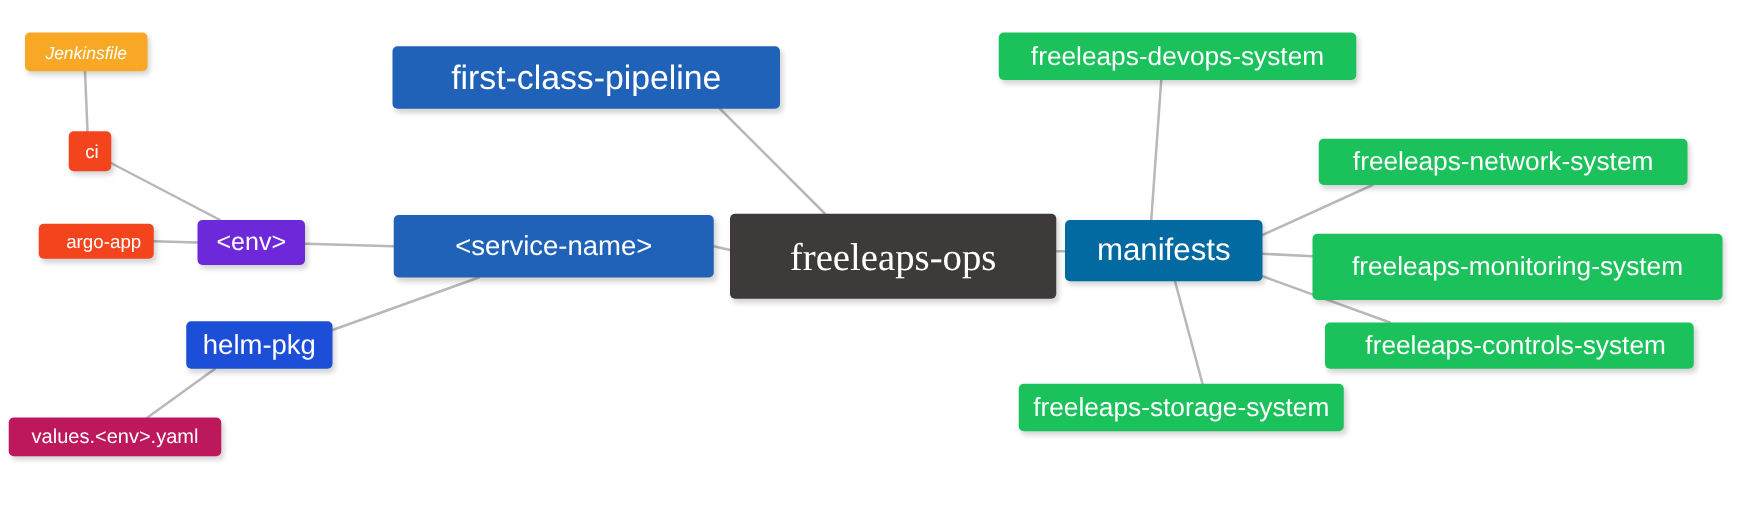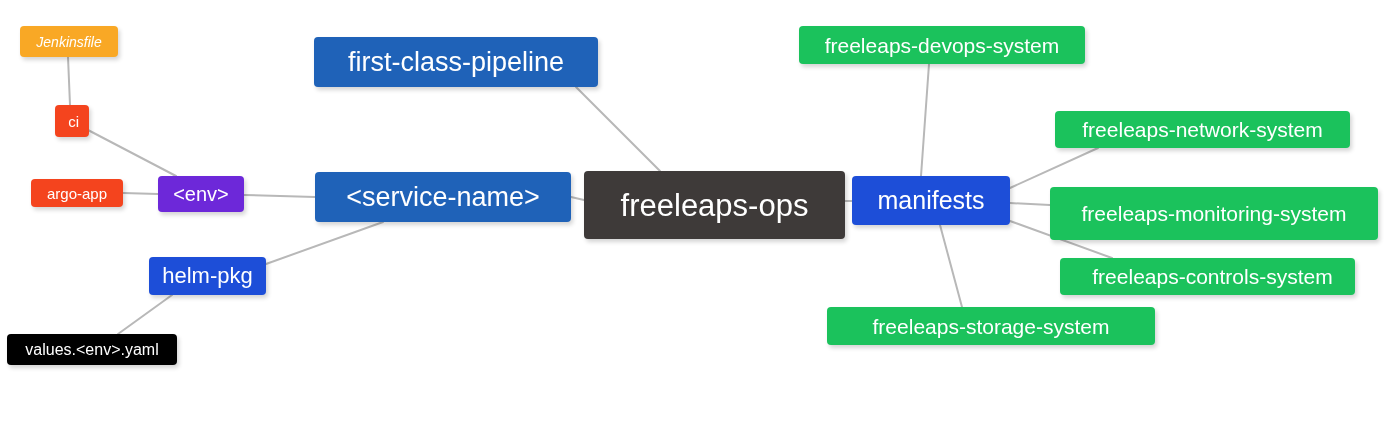--- a/index.html
+++ b/index.html
@@ -62,59 +62,59 @@
       <line x1="383" y1="222" x2="266" y2="264" stroke="#b8b8b8" stroke-width="2" stroke-linecap="round"></line>
       <line x1="172" y1="295" x2="118" y2="334" stroke="#b8b8b8" stroke-width="2" stroke-linecap="round"></line>
       <line x1="845" y1="201" x2="852" y2="201" stroke="#b8b8b8" stroke-width="2" stroke-linecap="round"></line>
       <line x1="921" y1="176" x2="929" y2="64" stroke="#b8b8b8" stroke-width="2" stroke-linecap="round"></line>
       <line x1="1010" y1="188" x2="1098" y2="148" stroke="#b8b8b8" stroke-width="2" stroke-linecap="round"></line>
       <line x1="1010" y1="203" x2="1050" y2="205" stroke="#b8b8b8" stroke-width="2" stroke-linecap="round"></line>
       <line x1="1010" y1="221" x2="1112" y2="258" stroke="#b8b8b8" stroke-width="2" stroke-linecap="round"></line>
       <line x1="940" y1="225" x2="962" y2="307" stroke="#b8b8b8" stroke-width="2" stroke-linecap="round"></line>
     </svg>
   <div id="node-layer">
-      <div class="node" style="left: 584px; top: 171px; width: 261px; height: 68px; background: rgb(62, 58, 57); border-radius: 4px; font-size: 31px;">
+      <div class="node" style="left: 584px; top: 171px; width: 261px; height: 68px; background: rgb(62, 58, 57); border-radius: 4px; font-size: 31px; font-family: Liberation Serif, serif;">
         <span class="node-label">freeleaps-ops</span>
       </div>
-      <div class="node" style="left: 314px; top: 37px; width: 284px; height: 50px; background: rgb(31, 98, 184); border-radius: 4px; font-size: 27px;">
+      <div class="node" style="left: 314px; top: 37px; width: 310px; height: 50px; background: rgb(31, 98, 184); border-radius: 4px; font-size: 27px;">
         <span class="node-label">first-class-pipeline</span>
       </div>
-      <div class="node" style="left: 315px; top: 172px; width: 256px; height: 50px; background: rgb(31, 98, 184); border-radius: 4px; font-size: 27px;">
+      <div class="node" style="left: 315px; top: 172px; width: 256px; height: 50px; background: rgb(31, 98, 184); border-radius: 4px; font-size: 22px;">
         <span class="node-label">&lt;service-name&gt;</span>
       </div>
       <div class="node" style="left: 158px; top: 176px; width: 86px; height: 36px; background: #6d28d9; border-radius: 4px; font-size: 20px;">
         <span class="node-label">&lt;env&gt;</span>
       </div>
       <div class="node" style="left: 55px; top: 105px; width: 34px; height: 32px; background: rgb(244, 68, 30); border-radius: 4px; font-size: 15px; justify-content: flex-end;">
         <span class="node-label">ci</span>
       </div>
       <div class="node" style="left: 20px; top: 26px; width: 98px; height: 31px; background: rgb(249, 168, 37); border-radius: 4px; font-size: 14px; font-style: italic;">
         <span class="node-label">Jenkinsfile</span>
       </div>
-      <div class="node" style="left: 31px; top: 179px; width: 92px; height: 28px; background: rgb(244, 68, 30); border-radius: 4px; font-size: 15px;">
+      <div class="node" style="left: 31px; top: 179px; width: 92px; height: 28px; background: rgb(244, 68, 30); border-radius: 4px; font-size: 15px; justify-content: flex-end;">
         <span class="node-label">argo-app</span>
       </div>
       <div class="node" style="left: 149px; top: 257px; width: 117px; height: 38px; background: #1d4ed8; border-radius: 4px; font-size: 22px;">
         <span class="node-label">helm-pkg</span>
       </div>
-      <div class="node" style="left: 7px; top: 334px; width: 170px; height: 31px; background: #000000; border-radius: 4px; font-size: 16px;">
+      <div class="node" style="left: 7px; top: 334px; width: 170px; height: 31px; background: #be185d; border-radius: 4px; font-size: 16px;">
         <span class="node-label">values.&lt;env&gt;.yaml</span>
       </div>
-      <div class="node" style="left: 852px; top: 176px; width: 158px; height: 49px; background: #1d4ed8; border-radius: 4px; font-size: 25px; justify-content: center;">
+      <div class="node" style="left: 852px; top: 176px; width: 158px; height: 49px; background: #0369a1; border-radius: 4px; font-size: 25px; justify-content: center;">
         <span class="node-label">manifests</span>
       </div>
       <div class="node" style="left: 799px; top: 26px; width: 286px; height: 38px; background: rgb(27, 194, 92); border-radius: 4px; font-size: 21px;">
         <span class="node-label">freeleaps-devops-system</span>
       </div>
       <div class="node" style="left: 1055px; top: 111px; width: 295px; height: 37px; background: rgb(27, 194, 92); border-radius: 4px; font-size: 21px;">
         <span class="node-label">freeleaps-network-system</span>
       </div>
       <div class="node" style="left: 1050px; top: 187px; width: 328px; height: 53px; background: rgb(27, 194, 92); border-radius: 4px; font-size: 21px;">
         <span class="node-label">freeleaps-monitoring-system</span>
       </div>
       <div class="node" style="left: 1060px; top: 258px; width: 295px; height: 37px; background: rgb(27, 194, 92); border-radius: 4px; font-size: 21px; padding-left: 20px;">
         <span class="node-label">freeleaps-controls-system</span>
       </div>
-      <div class="node" style="left: 815px; top: 307px; width: 328px; height: 38px; background: rgb(27, 194, 92); border-radius: 4px; font-size: 21px; margin-left: 12px;">
+      <div class="node" style="left: 815px; top: 307px; width: 260px; height: 38px; background: rgb(27, 194, 92); border-radius: 4px; font-size: 21px;">
         <span class="node-label">freeleaps-storage-system</span>
       </div>
     </div>
 </div>
 
 </body></html>

